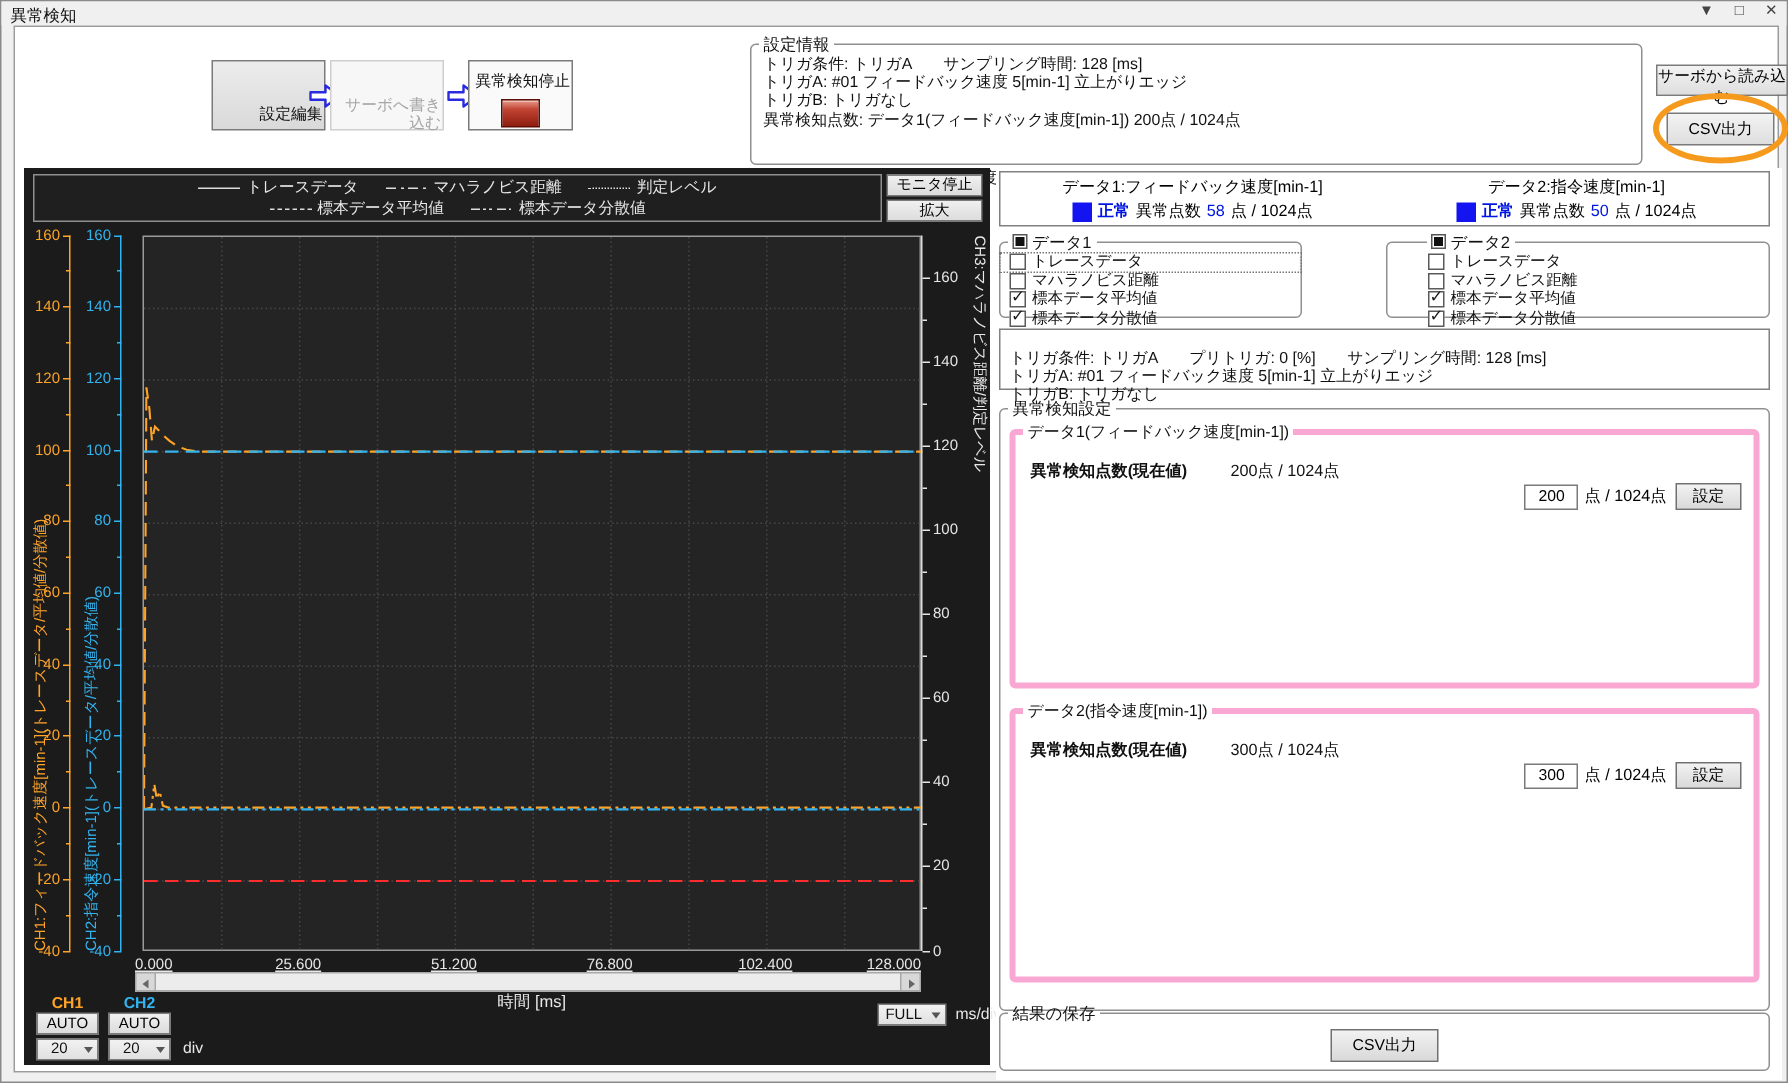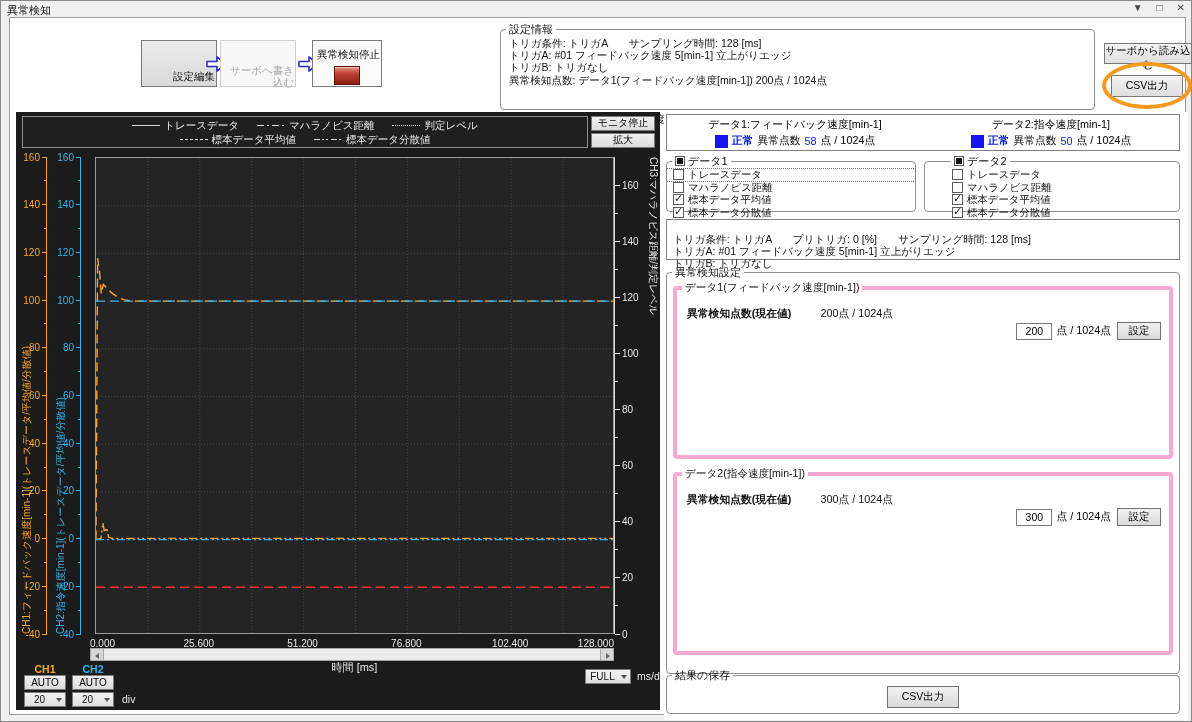--- a/index.html
+++ b/index.html
@@ -37,21 +37,21 @@
   #chart-panel { position:absolute; left:6px; top:94px; width:644px; height:598px; background:#1b1b1b; }
   #legend-box { position:absolute; left:6px; top:4px; width:566px; height:32px; border:1px solid #8f8f8f; background:#1f1f1f; color:#e8e8e8; font-size:10.5px; display:flex; flex-direction:column; justify-content:center; }
   .legend-row { display:flex; justify-content:center; line-height:14px; }
   .legend-item { display:inline-flex; align-items:center; margin:0 9px; white-space:nowrap; }
   .lsample { display:inline-block; width:28px; height:1px; margin-right:4px; }
   .lsample.solid { border-top:1px solid #ddd; }
   .lsample.dashed { border-top:1px dashed #ddd; }
   .lsample.dotted { border-top:1px dotted #ddd; }
   .lsample.dashdot { height:1px; background:repeating-linear-gradient(90deg,#ddd 0 7px,transparent 7px 10px,#ddd 10px 12px,transparent 12px 15px); }
   .lsample.dashdotdot { height:1px; background:repeating-linear-gradient(90deg,#ddd 0 6px,transparent 6px 8px,#ddd 8px 10px,transparent 10px 12px,#ddd 12px 14px,transparent 14px 17px); }
-  .minibtn { position:absolute; left:575px; width:64px; height:15px; font-size:10px; border:1px solid #7a7a7a; background:linear-gradient(#f0f0f0,#dcdcdc); cursor:pointer; line-height:12px;font-family:Liberation Mono, monospace; }
+  .minibtn { position:absolute; left:575px; width:64px; height:15px; font-size:10px; border:1px solid #7a7a7a; background:linear-gradient(#f0f0f0,#dcdcdc); cursor:pointer; line-height:12px; }
   #btn-monstop { top:4px; } #btn-expand { top:21px; }
 
   #plot { position:absolute; left:79px; top:45px; width:519px; height:477px; background:#242424; border:1px solid #9a9a9a; }
   #plot svg { position:absolute; left:0; top:0; }
   .yaxis { position:absolute; top:45px; height:477px; width:0; }
   #axis-ch1 { left:30px; border-left:1px solid #ffa428; }
   #axis-ch2 { left:64px; border-left:1px solid #33b4f0; }
   #axis-ch3 { left:598px; border-left:1px solid #dcdcdc; }
   .ytick { position:absolute; height:1px; }
   .ylab { position:absolute; font-size:10px; line-height:11px; white-space:nowrap; }
@@ -86,21 +86,21 @@
 
   
   #right-panel { position:absolute; left:654px; top:94px; width:524px; height:608px; background:#fff; }
   #status-box { position:absolute; left:2px; top:2px; width:514px; height:37px; border:1px solid #808080; display:flex; }
   .status-col { flex:1; text-align:center; font-size:10.8px; padding-top:3px; }
   .status-col .row2 { margin-top:2px; display:flex; justify-content:center; align-items:center; gap:4px; }
   .bluebox { display:inline-block; width:13px; height:13px; background:#1414f0; }
   .state { color:#0016e0; font-weight:bold; }
   .count { color:#0016e0; }
 
-  #fs-disp1 { left:2px; top:42px; width:250px; height:58px; }
+  #fs-disp1 { left:2px; top:42px; width:202px; height:58px; }
   #fs-disp2 { left:260px; top:42px; width:256px; height:58px;padding-left:21px; }
   .grp-check { display:inline-block; width:10px; height:10px; border:1px solid #555; background:#fff; position:relative; vertical-align:-1px; margin-right:3px; }
   .grp-check::after { content:""; position:absolute; left:1px; top:1px; width:6px; height:6px; background:#111; }
   .cbrow { display:flex; align-items:center; font-size:10.4px; line-height:11.5px; padding:0 2px 0 6px; margin-bottom:1px; color:#111; cursor:pointer; }
   .cbrow.focusring { outline:1px dotted #777; }
   .cb { width:11px; height:11px; border:1px solid #5a5a5a; background:#fff; margin-right:4px; position:relative; flex:none; }
   .cb.checked::after { content:"✓"; position:absolute; left:0px; top:-2px; font-size:11px; font-weight:bold; color:#1a1a1a; }
 
   #trigger-box { position:absolute; left:2px; top:107px; width:514px; height:41px; border:1px solid #808080; padding:14px 0 0 6px; }
   #trigger-box .line { font-size:10.6px; line-height:11.8px; white-space:nowrap; color:#111; }

